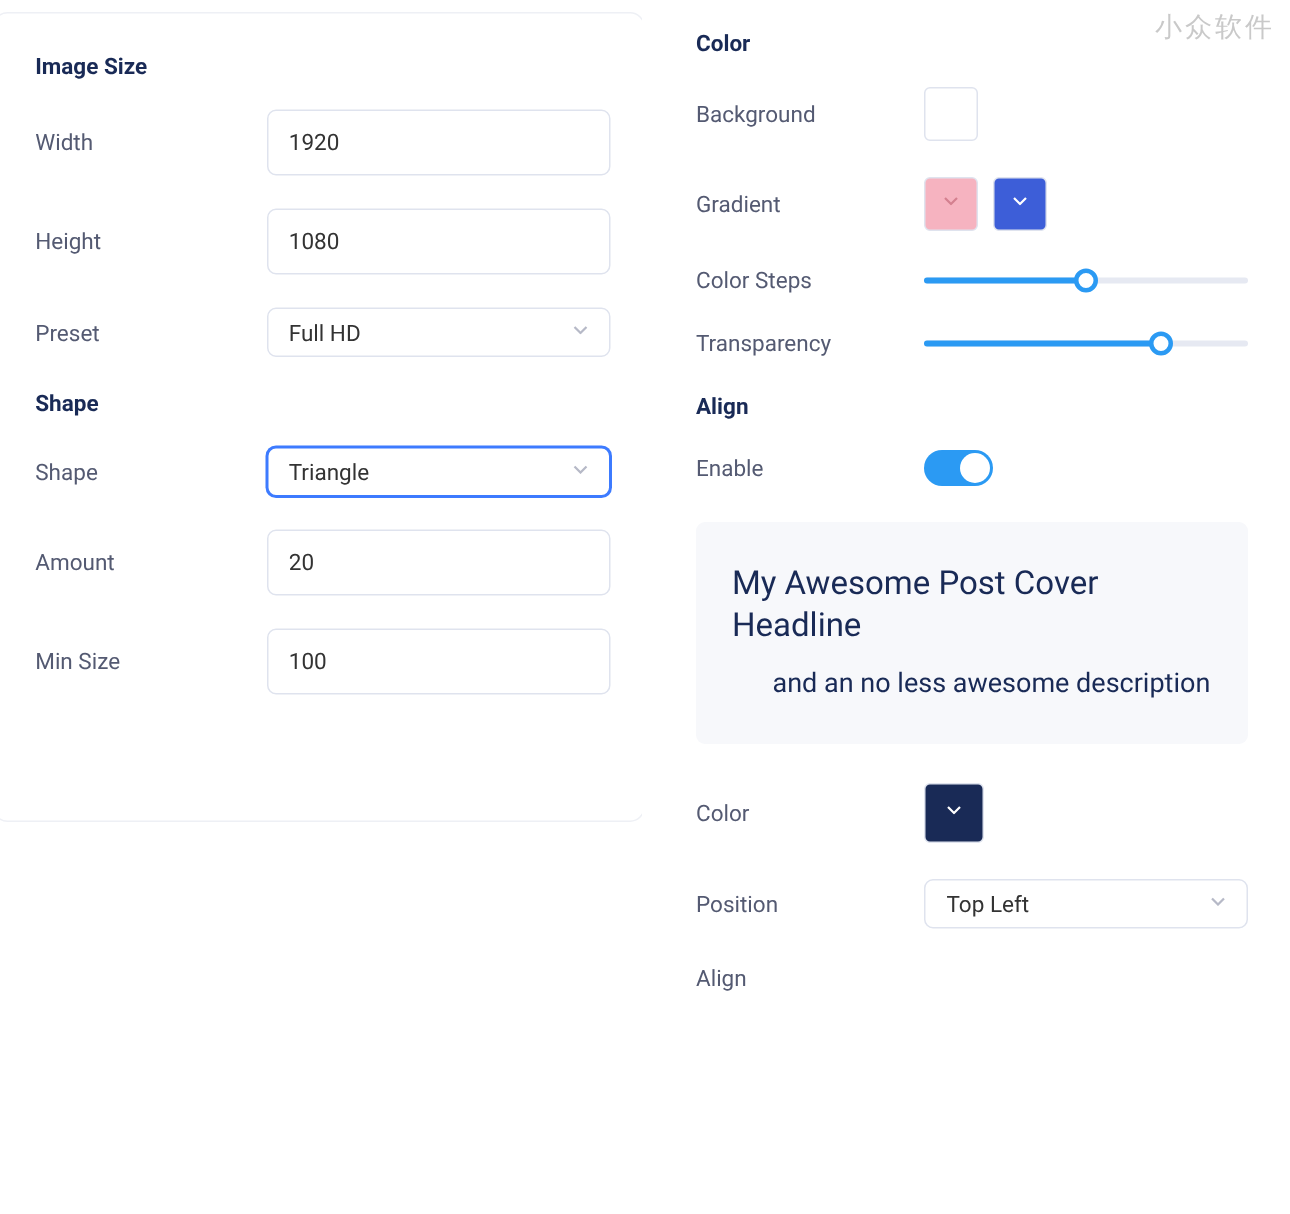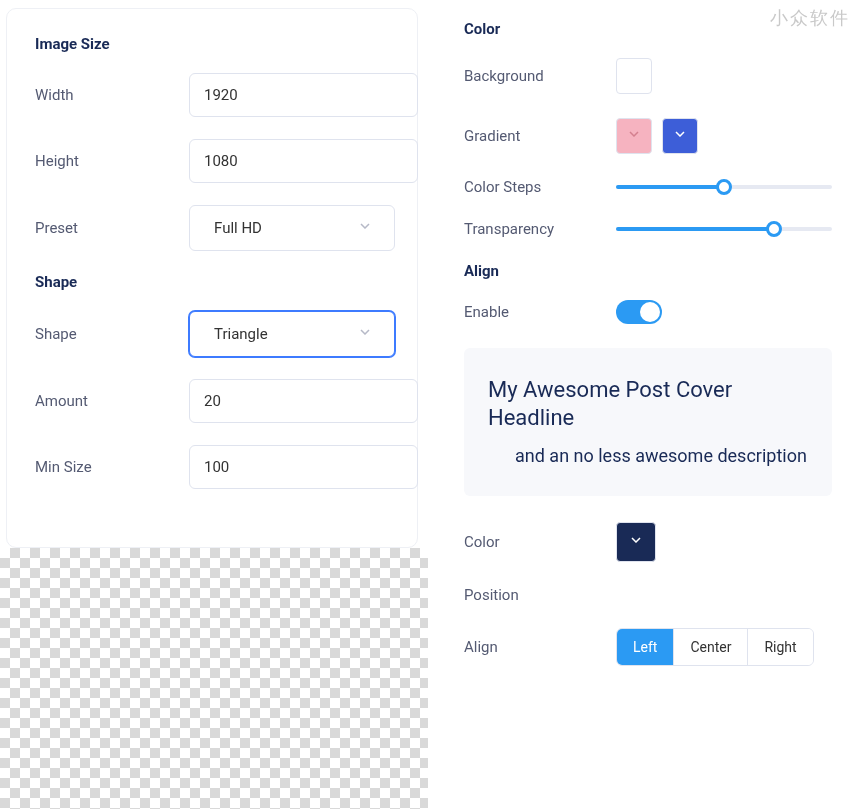--- a/index.html
+++ b/index.html
@@ -1,30 +1,30 @@
 <!DOCTYPE html>
 <html><head>
 <meta charset="utf-8">
 <style>
   * { box-sizing: border-box; margin: 0; padding: 0; font-family: -apple-system, BlinkMacSystemFont, "Segoe UI", Roboto, sans-serif; }
   body { background: #fff; width: 860px; height: 809px; overflow: hidden; display: flex; }
-  .left-panel { width: 428px; display: flex; flex-direction: column; justify-content: center; }
+  .left-panel { width: 428px; display: flex; flex-direction: row; justify-content: center; }
   .left-card { margin: 8px 10px 0 6px; background: #fff; border: 1px solid #eef0f5; border-radius: 10px; padding: 26px 22px 22px 28px; height: 540px; }
   .right-panel { width: 432px; background: #fff; padding: 20px 28px 20px 36px; overflow: hidden; }
   .section-title { color: #192a56; font-weight: 700; font-size: 15px; margin-bottom: 20px; }
   .row { display: flex; align-items: center; margin-bottom: 22px; }
   .row-label { color: #545a72; font-size: 15px; width: 154px; flex-shrink: 0; }
   .text-input {
     flex: 1; height: 44px; border: 1px solid #dfe3ee; border-radius: 6px;
     padding: 0 14px; font-size: 15px; color: #333; background: #fff; outline: none;
   }
   .select-wrap { flex: 1; position: relative; }
   .select-box {
-    width: 100%; height: 46px; border: 1px solid #dfe3ee; border-radius: 6px;
-    padding: 0 24px; font-size: 15px; color: #333; background: #fff;
+    width: 100%; height: 33px; border: 1px solid #dfe3ee; border-radius: 6px;
+    padding: 0 14px; font-size: 15px; color: #333; background: #fff;
     display: flex; align-items: center; justify-content: space-between; cursor: pointer;
   }
   .select-box.active { border-color: #3d7bff; box-shadow: 0 0 0 1px #3d7bff; }
   .chevron { width: 10px; height: 10px; flex-shrink: 0; }
   .chevron svg { width: 10px; height: 6px; display: block; }
   .checker {
     flex: 1; width: 100%;
     background-image:
       linear-gradient(45deg,#d9d9d9 25%,transparent 25%),
       linear-gradient(-45deg,#d9d9d9 25%,transparent 25%),
@@ -208,24 +208,29 @@
       <span class="chevron">
           <svg viewBox="0 0 10 6">
             <path d="M1 1l4 4 4-4" fill="none" stroke-width="1.5"></path>
           </svg>
         </span>
     </div>
   </div>
 
   <div class="right-row">
     <div class="right-label">Position</div>
+    <div class="select-wrap">
+      <div class="select-box">
+        <span>Top Left</span>
+        <span class="chevron">
+            <svg viewBox="0 0 10 6">
+              <path d="M1 1l4 4 4-4" fill="none" stroke="#b6b9c7" stroke-width="1.5"></path>
+            </svg>
+          </span>
+      </div>
+    </div>
   </div>
 
   <div class="right-row" style="margin-bottom:0">
     <div class="right-label">Align</div>
-    <div class="seg-group">
-      <div class="seg-btn active">Left</div>
-      <div class="seg-btn">Center</div>
-      <div class="seg-btn">Right</div>
-    </div>
   </div>
 
 </div>
 
 </body></html>

